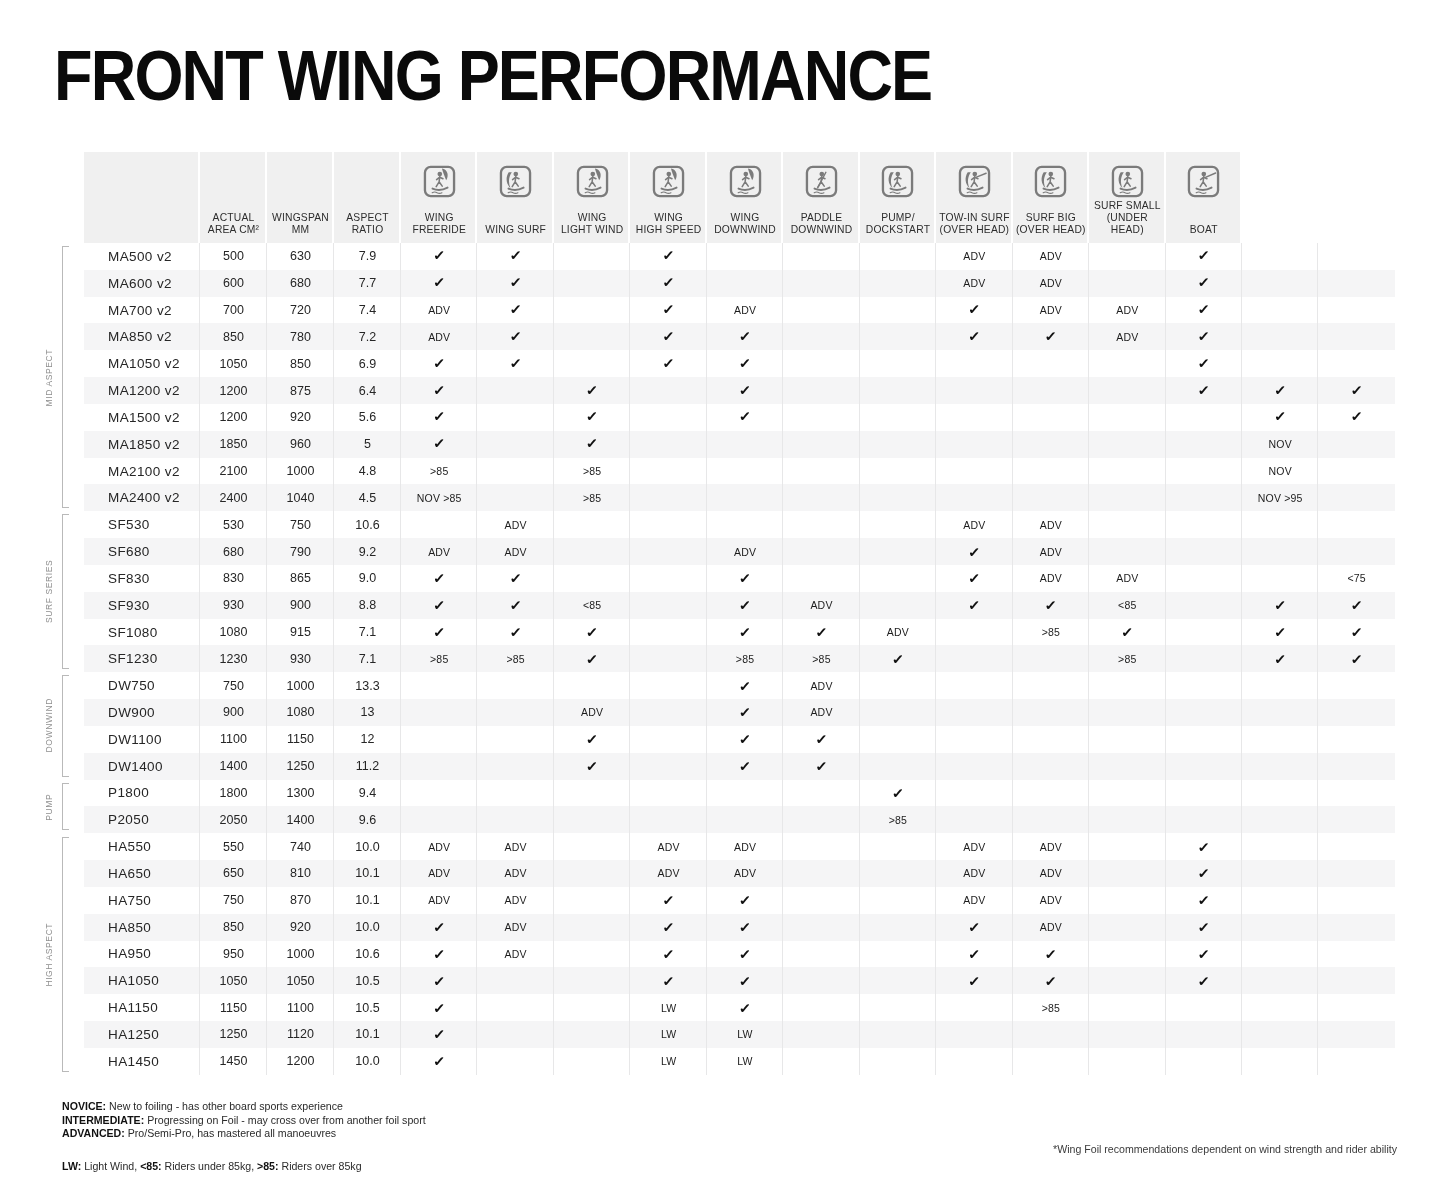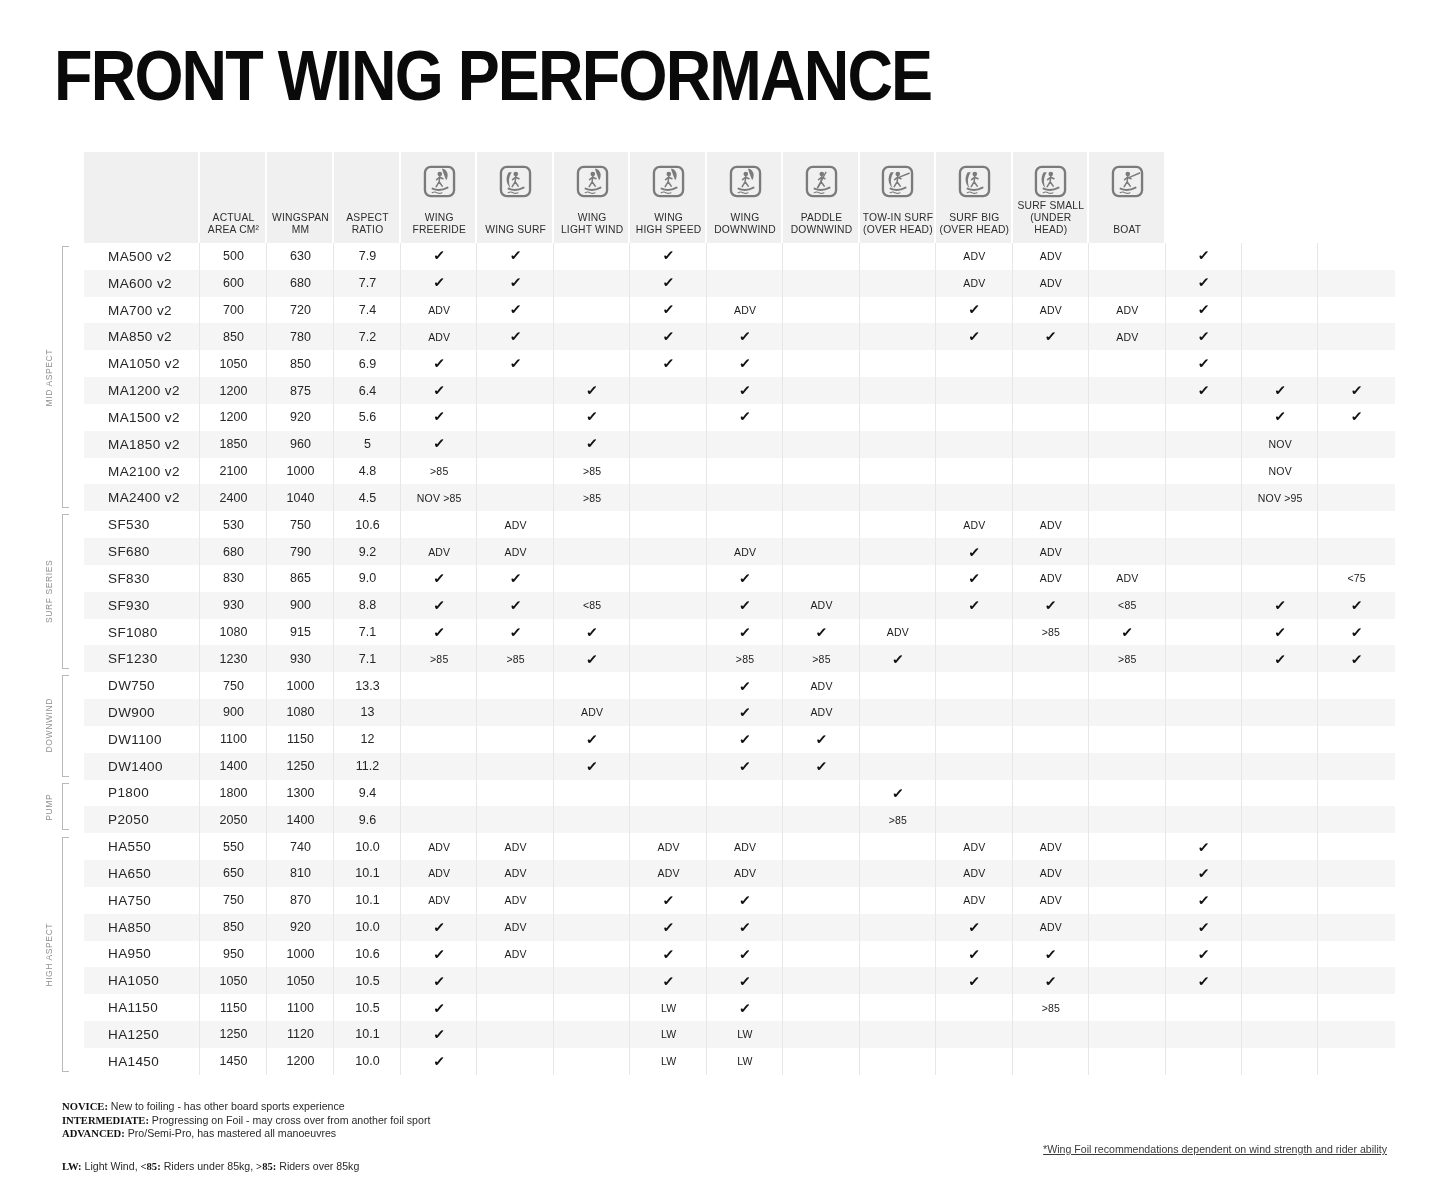--- a/index.html
+++ b/index.html
@@ -46,24 +46,24 @@
     border-left:1px solid #b9b9b9; border-top:1px solid #b9b9b9; border-bottom:1px solid #b9b9b9;
   }
   .blabel {
     position:absolute; left:44px; width:14px; text-align:center;
     writing-mode:vertical-rl; transform:rotate(180deg);
     font-size:8.5px; color:#8f8f8f; letter-spacing:0.6px; white-space:nowrap;
   }
   .legend { position:absolute; left:62px; top:1100px; font-size:10.6px; color:#2a2a2a; }
   .legend .line { line-height:13.5px; }
   .legend .line.gap { margin-top:19px; }
-  .legend b { color:#111;font-family:Liberation Serif, serif; }
+  .legend b { color:#111; }
   .footnote {
-    position:absolute; right:58px; top:1143px;
-    font-size:10.6px; color:#3a3a3a;text-decoration:underline;
+    position:absolute; right:48px; top:1143px;
+    font-size:10.6px; color:#3a3a3a;
   }
   svg.icn { display:block; }
 </style>
 </head>
 <body>
 
 <div class="title">FRONT WING PERFORMANCE</div>
 
 <div class="table">
   <div class="trow thead" id="thead">
@@ -172,20 +172,36 @@
     <circle cx="17.3" cy="9.3" r="2.4" fill="#7b7b7b"></circle>
     <path d="M17.3 11.8 L16.6 17.3 M16.6 17.3 L13.6 22.3 M16.6 17.3 L19.8 21.8 M17.2 12.6 L14 15 M17.2 12.6 L20.6 14.2" stroke="#7b7b7b" stroke-width="1.6" fill="none" stroke-linecap="round"></path>
     <path d="M9.8 24.3 Q17.3 27.6 25.3 23.3" stroke="#7b7b7b" stroke-width="2" fill="none" stroke-linecap="round"></path>
     <path d="M9.5 28.6 Q12 27 14.5 28.6 Q17 30 19.5 28.6" stroke="#7b7b7b" stroke-width="1.2" fill="none" stroke-linecap="round"></path>
     <path d="M21.5 7.5 L13 23.5" stroke="#7b7b7b" stroke-width="1.5" stroke-linecap="round"></path>
   </svg>
         </span>
           <div class="hlabel">
           <div>PADDLE</div>
           <div>DOWNWIND</div>
+        </div>
+      </div>
+      <div class="hcell c-icon">
+          <span>
+          <svg class="icn" width="33" height="33" viewBox="0 0 34 34">
+    <rect x="2" y="2" width="30" height="30" rx="6" fill="none" stroke="#7b7b7b" stroke-width="2.4"></rect>
+    <circle cx="17.3" cy="9.3" r="2.4" fill="#7b7b7b"></circle>
+    <path d="M17.3 11.8 L16.6 17.3 M16.6 17.3 L13.6 22.3 M16.6 17.3 L19.8 21.8 M17.2 12.6 L14 15 M17.2 12.6 L20.6 14.2" stroke="#7b7b7b" stroke-width="1.6" fill="none" stroke-linecap="round"></path>
+    <path d="M9.8 24.3 Q17.3 27.6 25.3 23.3" stroke="#7b7b7b" stroke-width="2" fill="none" stroke-linecap="round"></path>
+    <path d="M9.5 28.6 Q12 27 14.5 28.6 Q17 30 19.5 28.6" stroke="#7b7b7b" stroke-width="1.2" fill="none" stroke-linecap="round"></path>
+    <path d="M10 7.5 C6.5 13 7.3 19.5 11.8 23.8 C9.3 17.8 10 12 13.2 7.5 Z" fill="#7b7b7b"></path>
+  </svg>
+        </span>
+          <div class="hlabel">
+          <div>PUMP/</div>
+          <div>DOCKSTART</div>
         </div>
       </div>
       <div class="hcell c-icon">
           <span>
           <svg class="icn" width="33" height="33" viewBox="0 0 34 34">
     <rect x="2" y="2" width="30" height="30" rx="6" fill="none" stroke="#7b7b7b" stroke-width="2.4"></rect>
     <circle cx="17.3" cy="9.3" r="2.4" fill="#7b7b7b"></circle>
     <path d="M17.3 11.8 L16.6 17.3 M16.6 17.3 L13.6 22.3 M16.6 17.3 L19.8 21.8 M17.2 12.6 L14 15 M17.2 12.6 L20.6 14.2" stroke="#7b7b7b" stroke-width="1.6" fill="none" stroke-linecap="round"></path>
     <path d="M9.8 24.3 Q17.3 27.6 25.3 23.3" stroke="#7b7b7b" stroke-width="2" fill="none" stroke-linecap="round"></path>
     <path d="M9.5 28.6 Q12 27 14.5 28.6 Q17 30 19.5 28.6" stroke="#7b7b7b" stroke-width="1.2" fill="none" stroke-linecap="round"></path>

